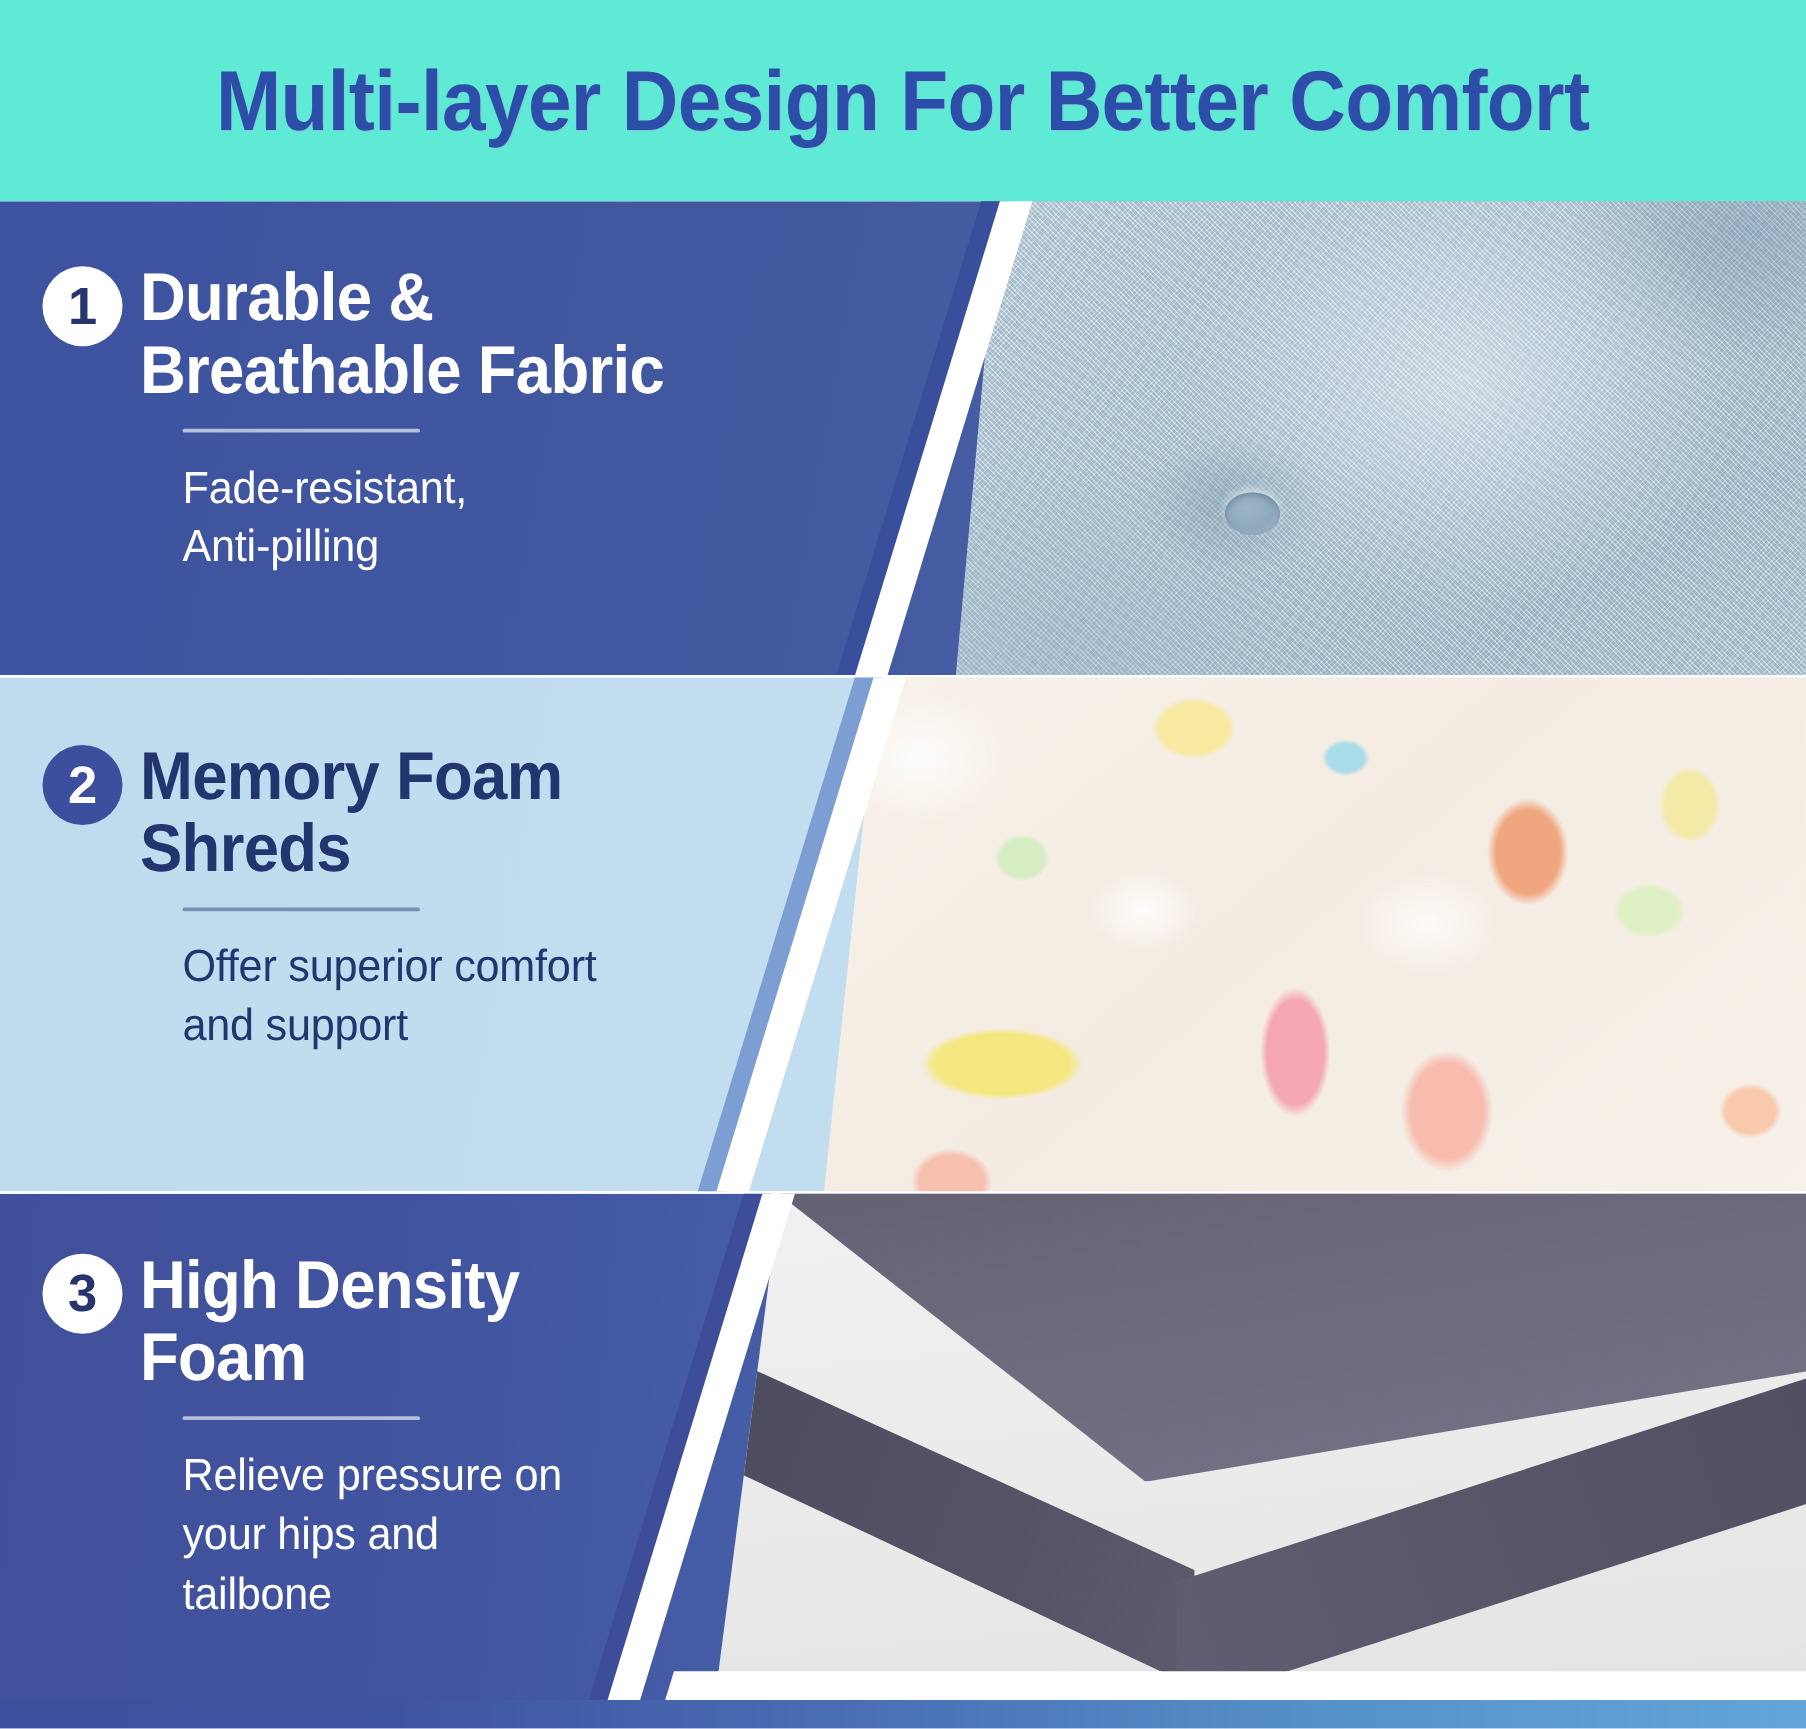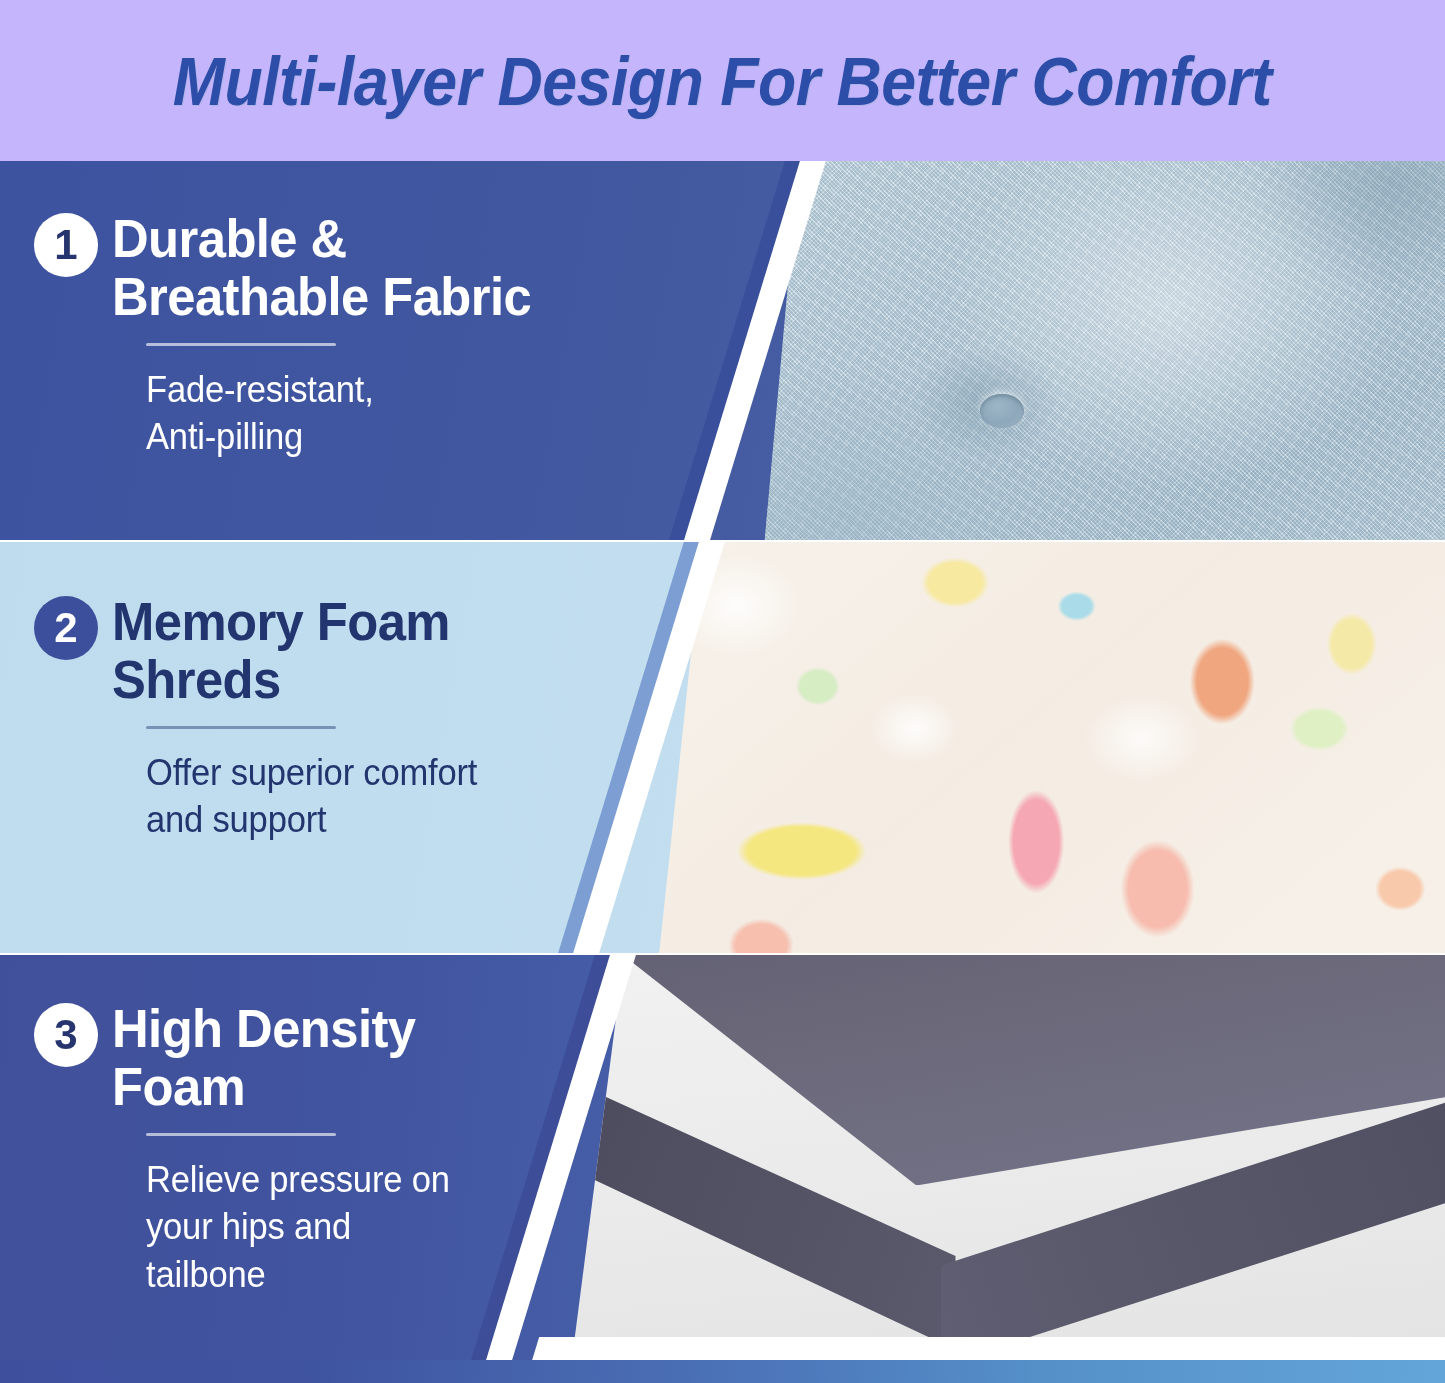--- a/index.html
+++ b/index.html
@@ -16,22 +16,21 @@
   }
 
   
   .title-bar{
     position:absolute;
     left:0; top:0;
     width:1445px; height:161px;
     display:flex;
     align-items:center;
     justify-content:center;
-    background:#c4b5fd;
-    font-style:italic;
+    background:#5eead4;
   }
   .title-text{
     font-family:"Liberation Sans", sans-serif;
     font-weight:bold;
     font-size:68px;
     line-height:1;
     letter-spacing:-0.5px;
     color:#2d4ea8;
     transform:scaleX(0.92);
     transform-origin:center;

